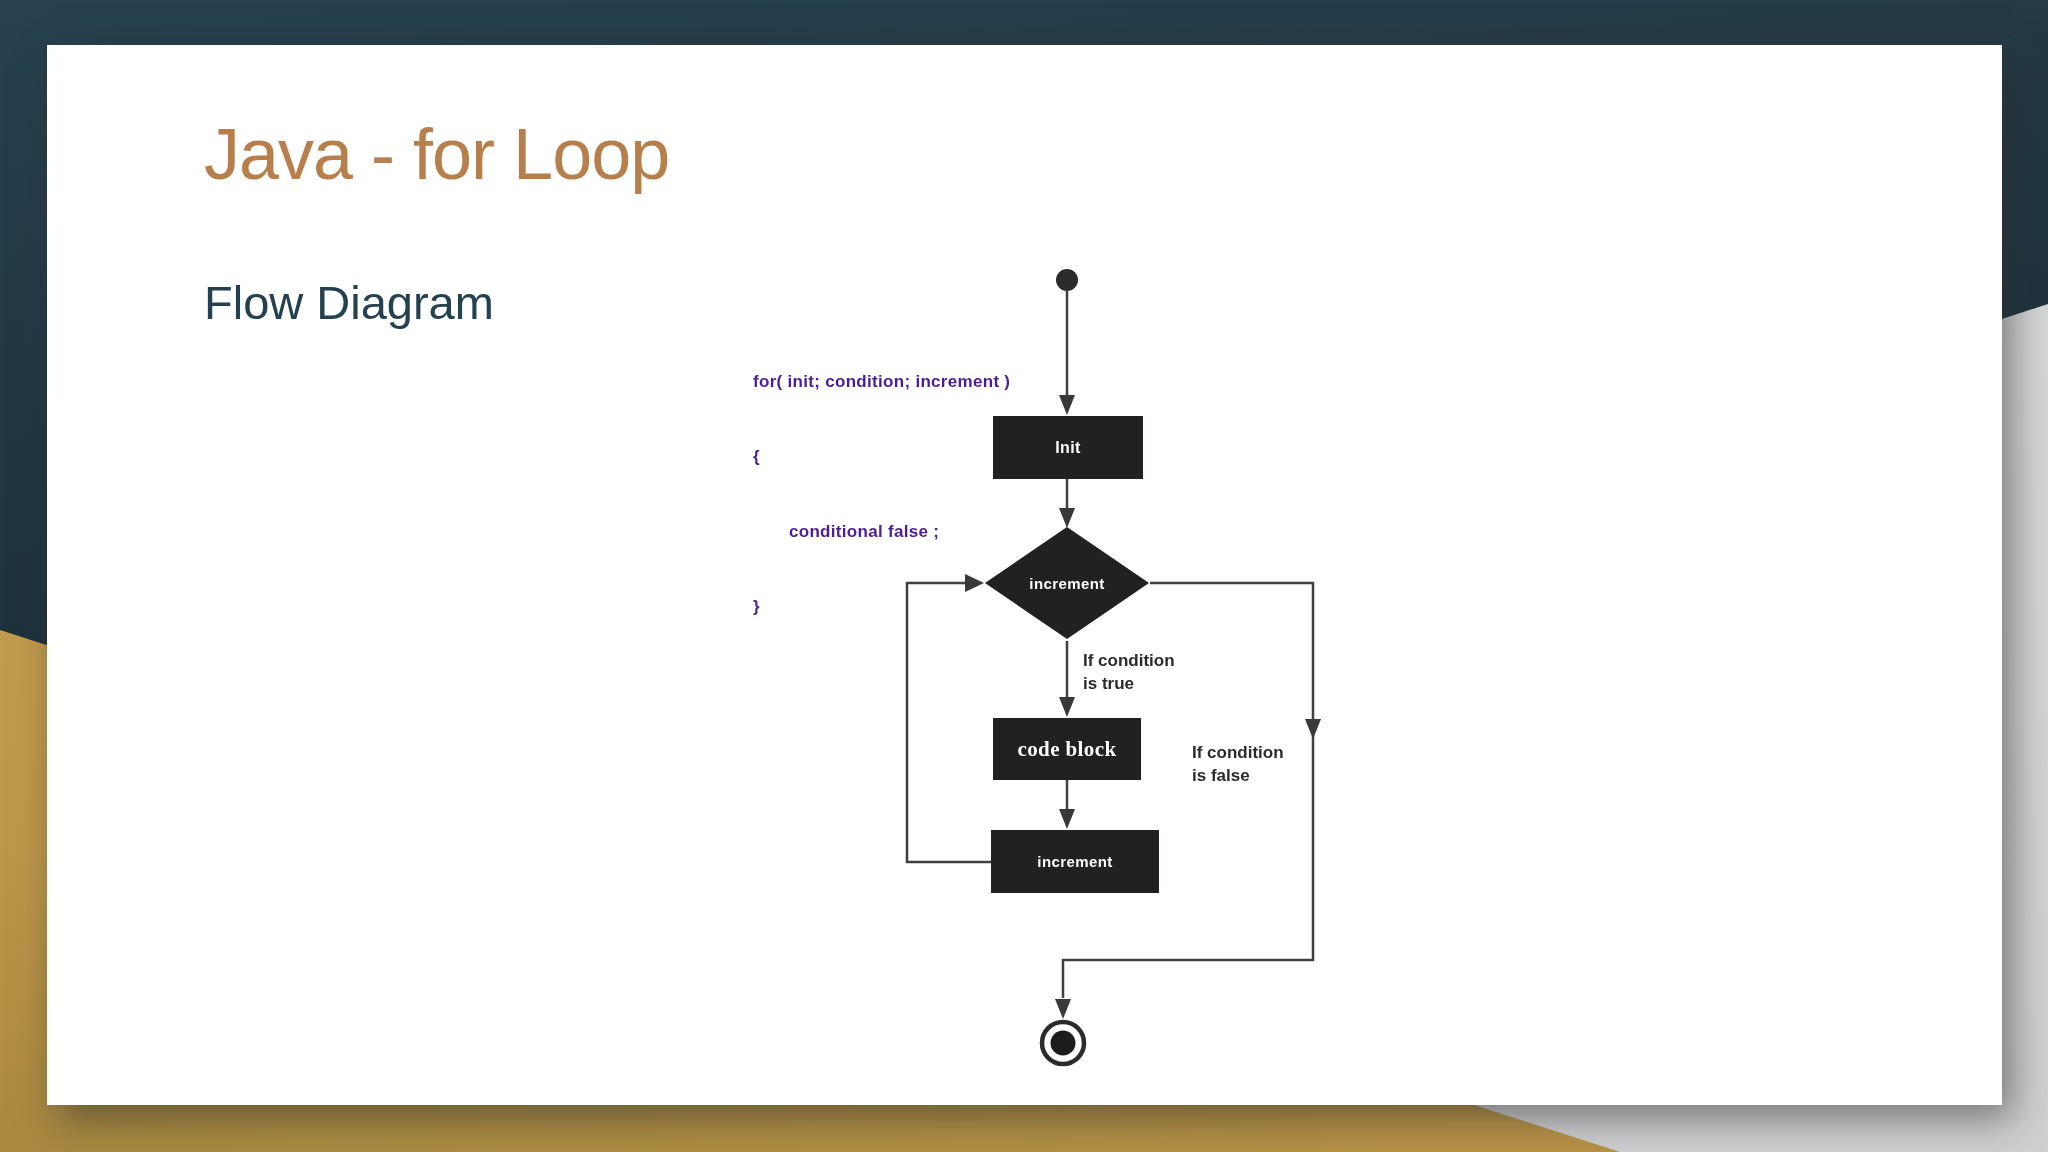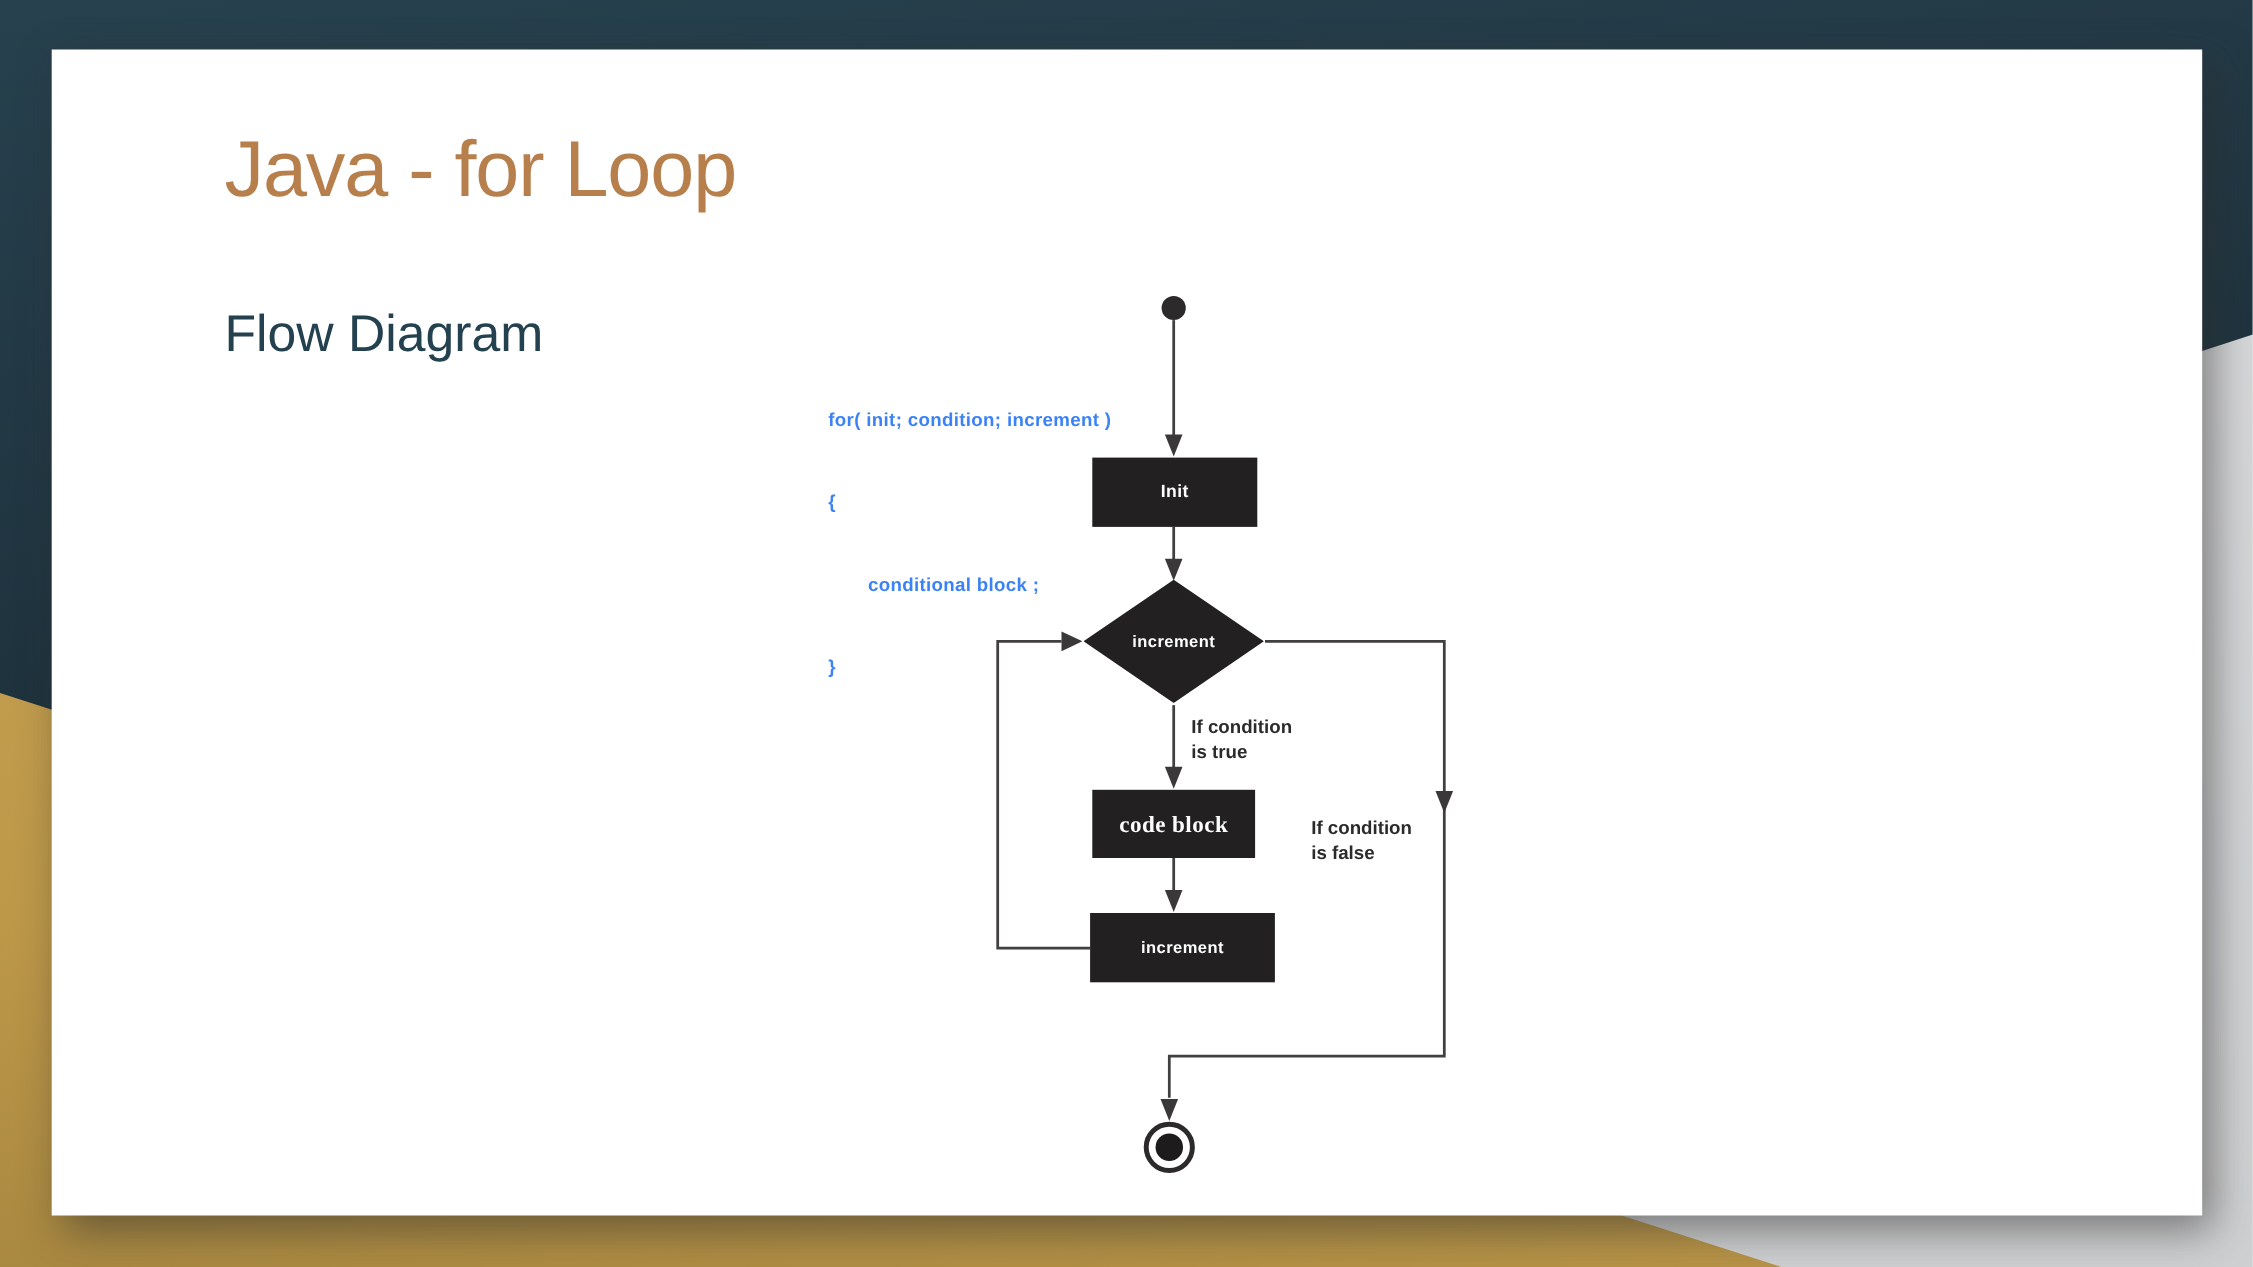--- a/index.html
+++ b/index.html
@@ -33,21 +33,21 @@
   .slide-subtitle{
     position:absolute;left:157px;top:218px;
     font-size:47px;font-weight:400;
     color:#24414f;white-space:nowrap;margin-top:12px;
   }
   
   .diagram{position:absolute;inset:0;}
   .code-snippet{
     position:absolute;left:706px;top:274px;
     font-size:17px;font-weight:700;line-height:25px;
-    color:#3b82f6;letter-spacing:.3px;white-space:pre;
+    color:#4c1d95;letter-spacing:.3px;white-space:pre;
   }
   .code-line.indent{padding-left:36px;}
   .connectors{position:absolute;left:0;top:0;}
   .node{
     position:absolute;display:flex;align-items:center;justify-content:center;
     background:#222021;color:#ffffff;
     font-weight:700;letter-spacing:.4px;text-align:right;
   }
   .node-init{left:946px;top:371px;width:150px;height:63px;font-size:16px;}
   .node-condition{
@@ -73,21 +73,21 @@
 
   <div class="slide">
     <div class="slide-title">Java - for Loop</div>
     <div class="slide-subtitle">Flow Diagram</div>
 
     <div class="diagram">
 
       <div class="code-snippet">
         <div class="code-line">for( init; condition; increment )</div>
         <div class="code-line">{</div>
-        <div class="code-line indent">conditional block ;</div>
+        <div class="code-line indent">conditional false ;</div>
         <div class="code-line">}</div>
       </div>
 
       <svg class="connectors" width="1955" height="1060" viewBox="0 0 1955 1060">
         <g stroke="#413f40" stroke-width="2.5" fill="none">
 
           <path d="M1020,246 L1020,352"></path>
 
           <path d="M1020,434 L1020,465"></path>
 

